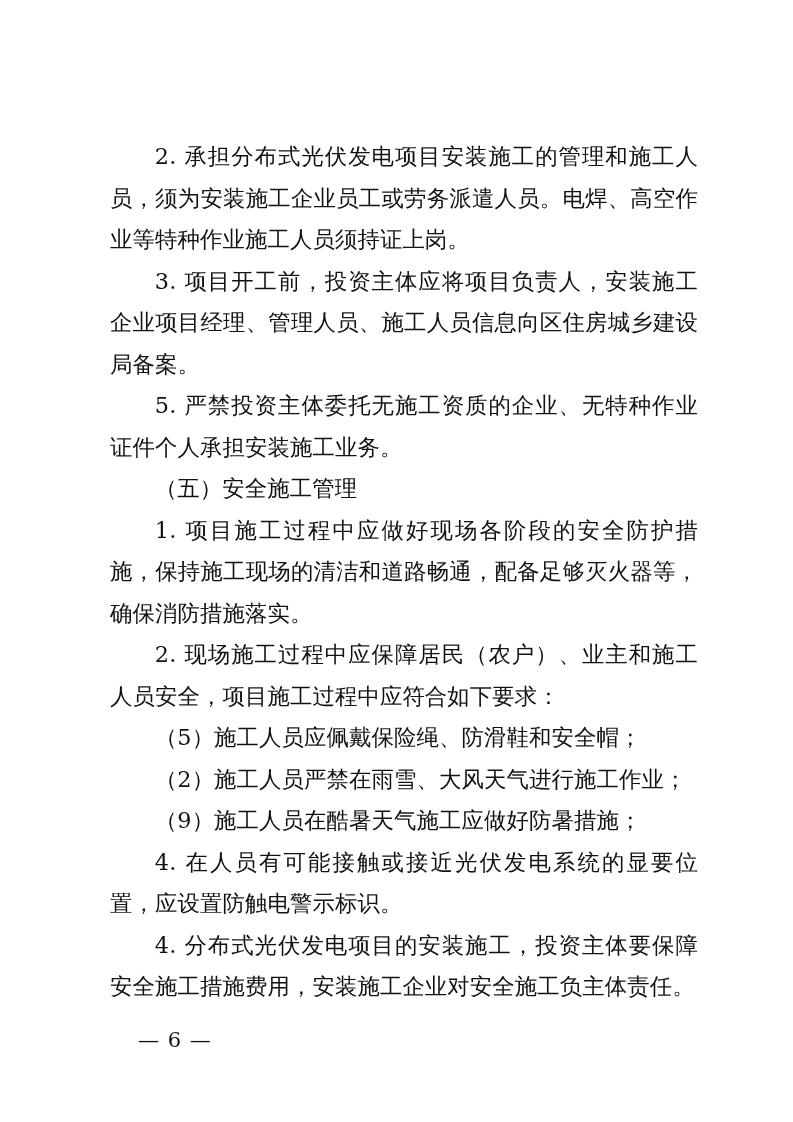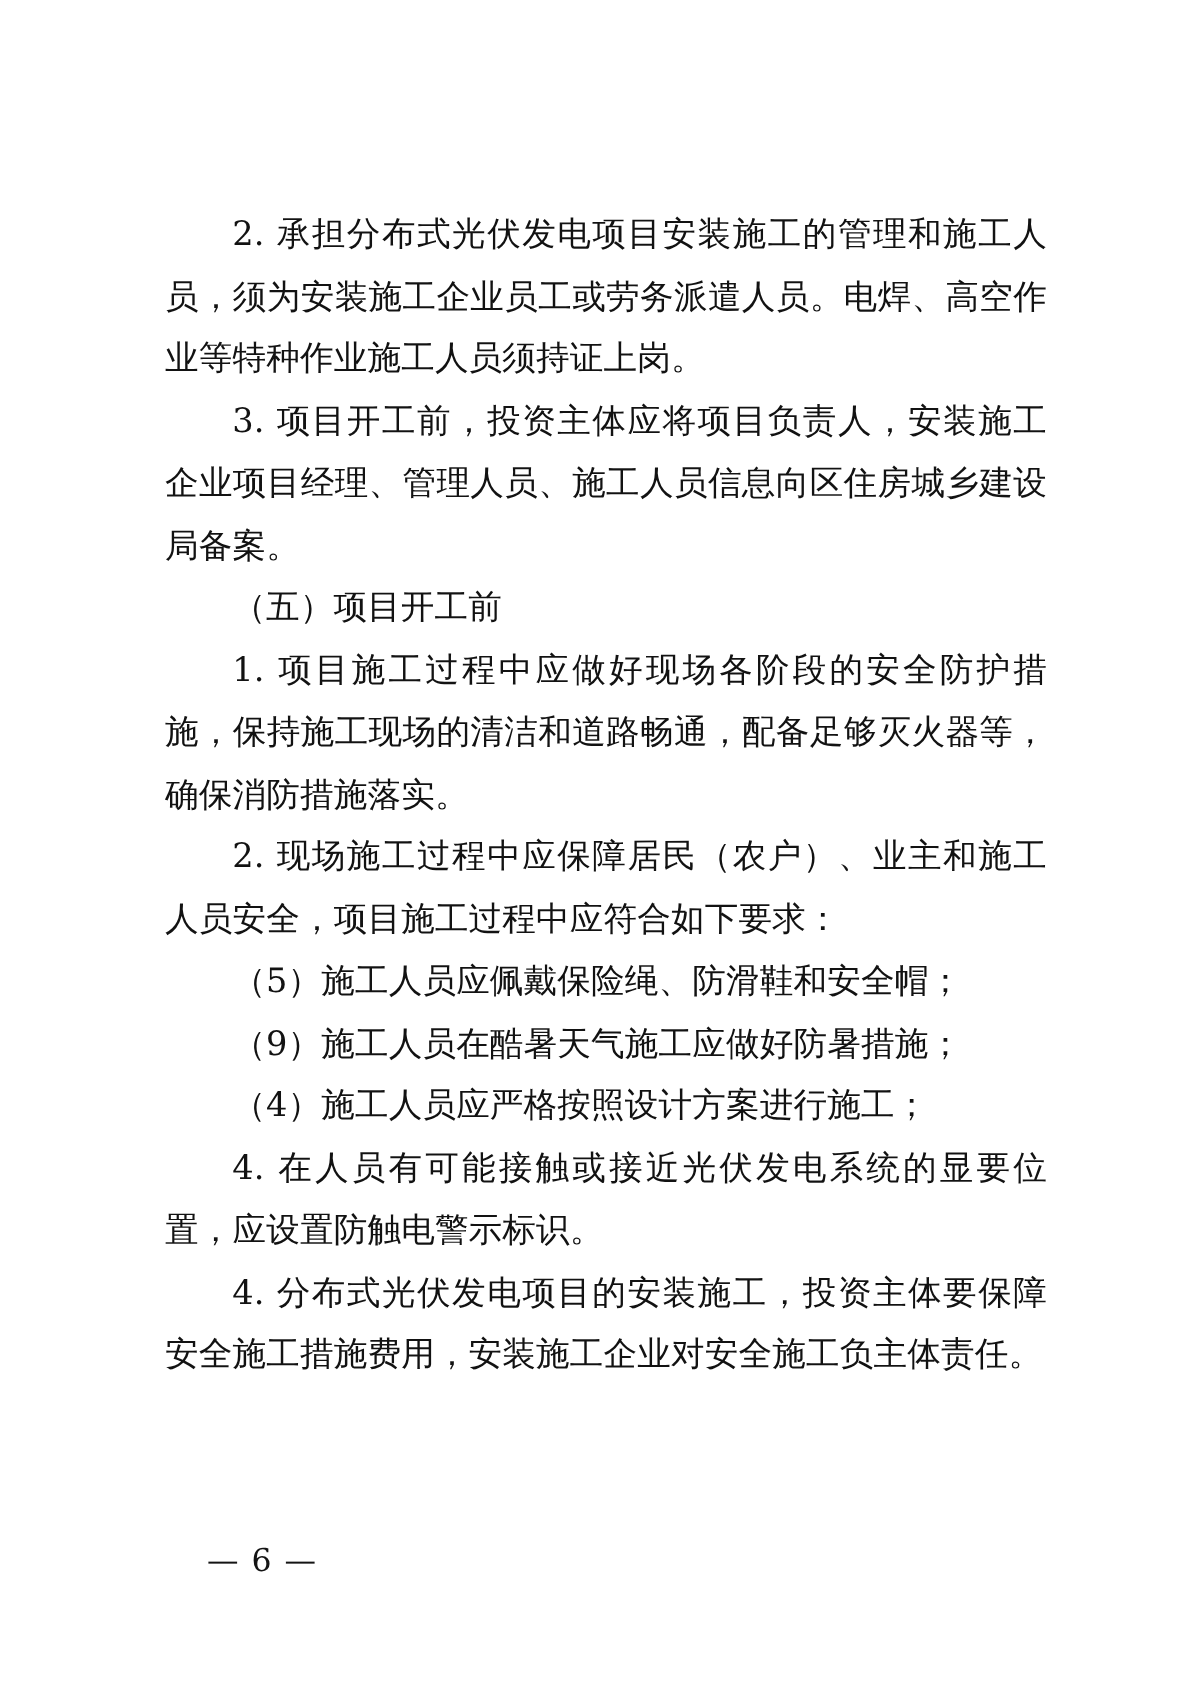--- a/index.html
+++ b/index.html
@@ -79,33 +79,34 @@
 <body>
 
 <div class="page">
 
   <div class="body-text">
 
     <p class="para">2. 承担分布式光伏发电项目安装施工的管理和施工人员，须为安装施工企业员工或劳务派遣人员。电焊、高空作业等特种作业施工人员须持证上岗。</p>
 
     <p class="para">3. 项目开工前，投资主体应将项目负责人，安装施工企业项目经理、管理人员、施工人员信息向区住房城乡建设局备案。</p>
 
+    <p class="para">5. 严禁投资主体委托无施工资质的企业、无特种作业证件个人承担安装施工业务。</p>
 
-    <p class="para heading">（五）项目开工前</p>
+    <p class="para heading">（五）安全施工管理</p>
 
     <p class="para">1. 项目施工过程中应做好现场各阶段的安全防护措施，保持施工现场的清洁和道路畅通，配备足够灭火器等，确保消防措施落实。</p>
 
     <p class="para">2. 现场施工过程中应保障居民（农户）、业主和施工人员安全，项目施工过程中应符合如下要求：</p>
 
     <p class="para sub">（5）施工人员应佩戴保险绳、防滑鞋和安全帽；</p>
 
+    <p class="para sub">（2）施工人员严禁在雨雪、大风天气进行施工作业；</p>
 
     <p class="para sub">（9）施工人员在酷暑天气施工应做好防暑措施；</p>
 
-    <p class="para sub">（4）施工人员应严格按照设计方案进行施工；</p>
 
 
     <p class="para">4. 在人员有可能接触或接近光伏发电系统的显要位置，应设置防触电警示标识。</p>
 
     <p class="para">4. 分布式光伏发电项目的安装施工，投资主体要保障安全施工措施费用，安装施工企业对安全施工负主体责任。</p>
 
   </div>
 
   <div class="page-number">— 6 —</div>
 

